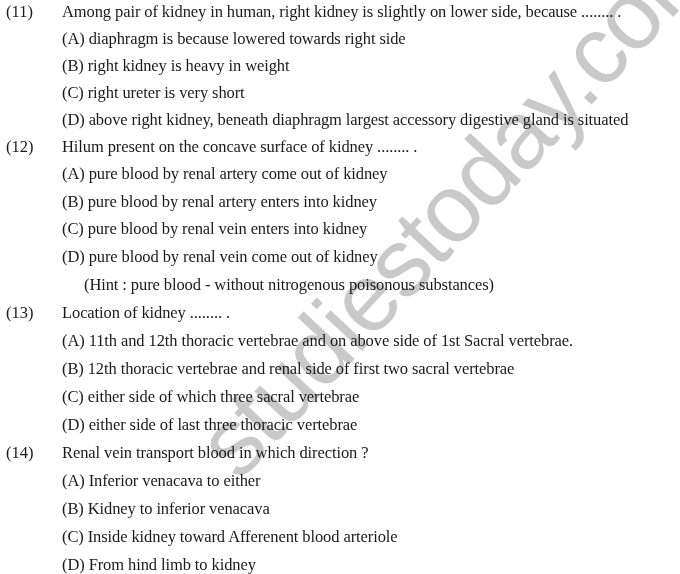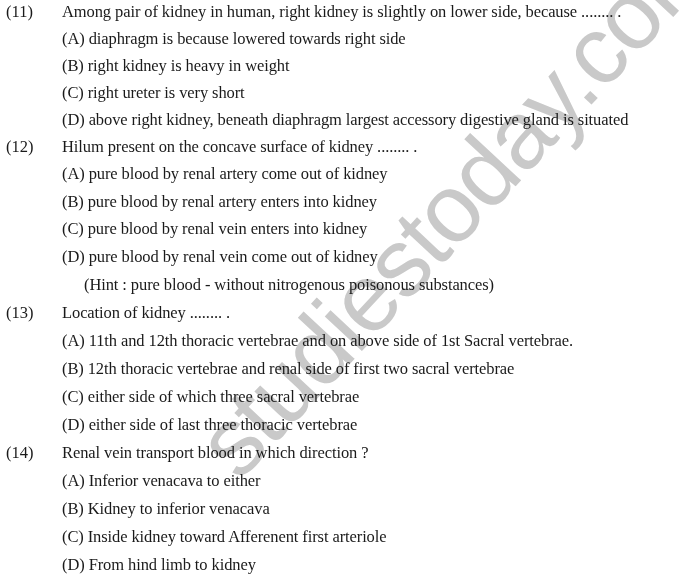--- a/index.html
+++ b/index.html
@@ -133,19 +133,19 @@
     <span class="qnum">(14)</span>
     <span class="qtext">Renal vein transport blood in which direction ?</span>
   </div>
   <div class="line" style="top:467px;">
     <span class="opt">(A) Inferior venacava to either</span>
   </div>
   <div class="line" style="top:495px;">
     <span class="opt">(B) Kidney to inferior venacava</span>
   </div>
   <div class="line" style="top:523px;">
-    <span class="opt">(C) Inside kidney toward Afferenent first arteriole</span>
+    <span class="opt">(C) Inside kidney toward Afferenent blood arteriole</span>
   </div>
   <div class="line" style="top:551px;">
     <span class="opt">(D) From hind limb to kidney</span>
   </div>
 
 </div>
 
 </body></html>

